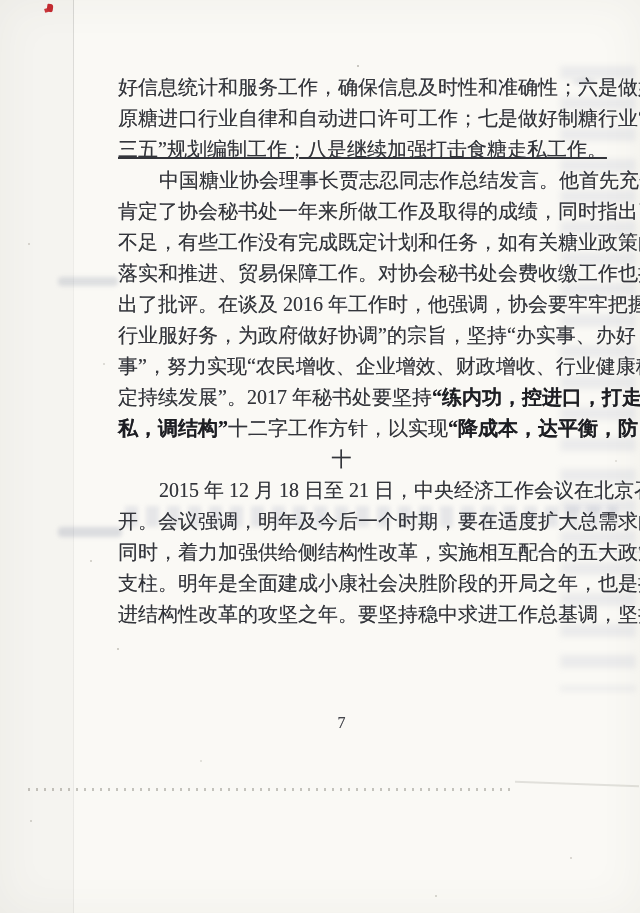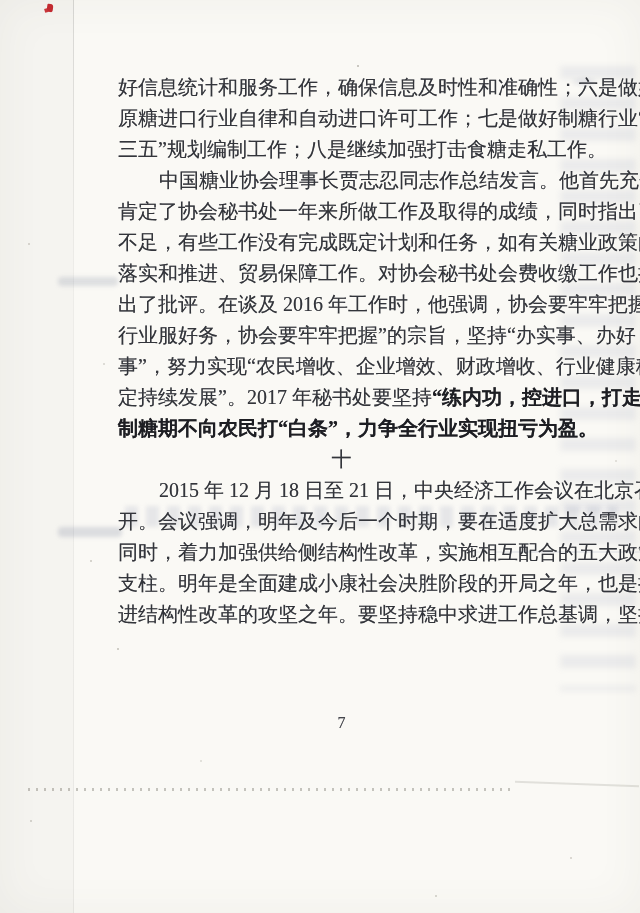--- a/index.html
+++ b/index.html
@@ -24,21 +24,21 @@
     position:absolute;left:118px;top:72px;width:447px;
     color:#33353b;
   }
   .line{
     height:31px;line-height:31px;font-size:20px;
     text-align:justify;text-align-last:justify;
     text-justify:inter-character;
     white-space:nowrap;
     text-shadow:0 0 0.5px rgba(45,47,55,0.55);
   }
-  .line.no-fill{text-align-last:left;}
+  .line.no-fill{text-align-last:left;text-decoration:underline;}
   .line.indent{padding-left:41px;}
   .line.heading{text-align:center;text-align-last:center;}
   .line .bold{font-weight:700;color:#1d1e23;text-shadow:0 0 0.6px rgba(20,20,26,0.7);}
   .page-num{
     position:absolute;left:118px;top:714px;width:447px;
     text-align:center;font-size:16px;line-height:18px;color:#44464c;
     text-shadow:0 0 0.5px rgba(60,62,70,0.5);
   }
   
   .bleed{position:absolute;pointer-events:none;}
@@ -108,24 +108,24 @@
 
   <div class="textcol">
       <div class="line"><span>好信息统计和服务工作，确保信息及时性和准确性；六是做好</span></div>
       <div class="line"><span>原糖进口行业自律和自动进口许可工作；七是做好制糖行业“十</span></div>
       <div class="line no-fill"><span>三五”规划编制工作；八是继续加强打击食糖走私工作。</span></div>
       <div class="line indent"><span>中国糖业协会理事长贾志忍同志作总结发言。他首先充分</span></div>
       <div class="line"><span>肯定了协会秘书处一年来所做工作及取得的成绩，同时指出了</span></div>
       <div class="line"><span>不足，有些工作没有完成既定计划和任务，如有关糖业政策的</span></div>
       <div class="line"><span>落实和推进、贸易保障工作。对协会秘书处会费收缴工作也提</span></div>
       <div class="line"><span>出了批评。在谈及 2016 年工作时，他强调，协会要牢牢把握“为</span></div>
-      <div class="line"><span>行业服好务，协会要牢牢把握”的宗旨，坚持“办实事、办好</span></div>
+      <div class="line"><span>行业服好务，为政府做好协调”的宗旨，坚持“办实事、办好</span></div>
       <div class="line"><span>事”，努力实现“农民增收、企业增效、财政增收、行业健康稳</span></div>
       <div class="line"><span>定持续发展”。2017 年秘书处要坚持</span><span class="bold">“练内功，控进口，打走</span></div>
-      <div class="line no-fill"><span class="bold">制糖期不向农民打“白条”，力争全行业实现扭亏为盈。</span></div>
+      <div class="line"><span class="bold">私，调结构”</span><span>十二字工作方针，以实现</span><span class="bold">“降成本，达平衡，防</span></div>
       <div class="line heading"><span>十</span></div>
       <div class="line indent"><span>2015 年 12 月 18 日至 21 日，中央经济工作会议在北京召</span></div>
       <div class="line"><span>开。会议强调，明年及今后一个时期，要在适度扩大总需求的</span></div>
       <div class="line"><span>同时，着力加强供给侧结构性改革，实施相互配合的五大政策</span></div>
       <div class="line"><span>支柱。明年是全面建成小康社会决胜阶段的开局之年，也是推</span></div>
       <div class="line"><span>进结构性改革的攻坚之年。要坚持稳中求进工作总基调，坚持</span></div>
     </div>
 
   <div class="page-num">7</div>
 

